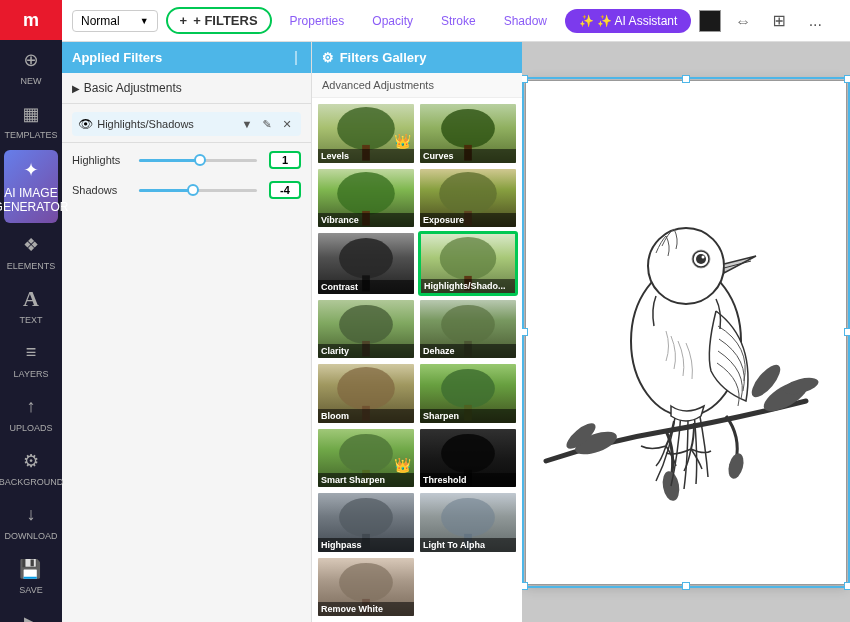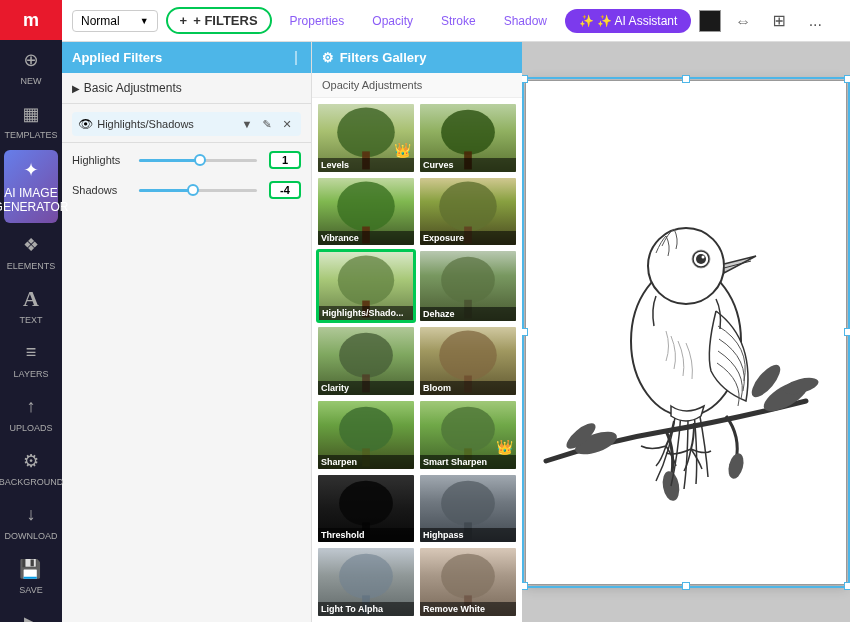--- a/index.html
+++ b/index.html
@@ -530,21 +530,21 @@
         </div>
       </div>
     </div>
 
     <div class="filters-gallery-panel">
       <div class="gallery-header">
         <span>⚙</span>
         <span>Filters Gallery</span>
       </div>
       <div class="gallery-subheader">
-        <span>Opacity Adjustments</span>
+        <span>Advanced Adjustments</span>
       </div>
       <div class="gallery-grid">
 
         <div class="gallery-item">
           <div class="gallery-item-thumb thumb-bg thumb-levels">
             <svg class="tree-svg" viewBox="0 0 100 60" preserveAspectRatio="none">
                 <ellipse cx="50" cy="25" rx="30" ry="22" fill="#3a6020" opacity="0.8"></ellipse>
                 <rect x="46" y="42" width="8" height="16" fill="#5a3010" opacity="0.9"></rect>
               </svg>
           </div>
@@ -576,49 +576,58 @@
         <div class="gallery-item">
           <div class="gallery-item-thumb thumb-bg thumb-exposure">
             <svg class="tree-svg" viewBox="0 0 100 60" preserveAspectRatio="none">
                 <ellipse cx="50" cy="25" rx="30" ry="22" fill="#607030" opacity="0.8"></ellipse>
                 <rect x="46" y="43" width="8" height="15" fill="#604020" opacity="0.9"></rect>
               </svg>
           </div>
           <span class="gallery-item-label">Exposure</span>
         </div>
 
+        <div class="gallery-item">
+          <div class="gallery-item-thumb thumb-bg thumb-contrast">
+            <svg class="tree-svg" viewBox="0 0 100 60" preserveAspectRatio="none">
+                <ellipse cx="50" cy="25" rx="28" ry="20" fill="#282828" opacity="0.9"></ellipse>
+                <rect x="46" y="42" width="8" height="16" fill="#101010" opacity="0.9"></rect>
+              </svg>
+          </div>
+          <span class="gallery-item-label">Contrast</span>
+        </div>
 
         <div class="gallery-item selected">
           <div class="gallery-item-thumb thumb-bg thumb-highlights">
             <svg class="tree-svg" viewBox="0 0 100 60" preserveAspectRatio="none">
                 <ellipse cx="50" cy="25" rx="30" ry="22" fill="#608040" opacity="0.75"></ellipse>
                 <rect x="46" y="43" width="8" height="15" fill="#5a3010" opacity="0.9"></rect>
               </svg>
           </div>
           <span class="gallery-item-label">Highlights/Shado...</span>
         </div>
 
         <div class="gallery-item">
+          <div class="gallery-item-thumb thumb-bg thumb-clarity">
+            <svg class="tree-svg" viewBox="0 0 100 60" preserveAspectRatio="none">
+                <ellipse cx="50" cy="25" rx="28" ry="20" fill="#486038" opacity="0.8"></ellipse>
+                <rect x="46" y="42" width="8" height="16" fill="#504028" opacity="0.9"></rect>
+              </svg>
+          </div>
+          <span class="gallery-item-label">Clarity</span>
+        </div>
+
+        <div class="gallery-item">
           <div class="gallery-item-thumb thumb-bg thumb-dehaze">
             <svg class="tree-svg" viewBox="0 0 100 60" preserveAspectRatio="none">
                 <ellipse cx="50" cy="25" rx="28" ry="20" fill="#587040" opacity="0.7"></ellipse>
                 <rect x="46" y="42" width="8" height="16" fill="#485030" opacity="0.8"></rect>
               </svg>
           </div>
           <span class="gallery-item-label">Dehaze</span>
-        </div>
-
-        <div class="gallery-item">
-          <div class="gallery-item-thumb thumb-bg thumb-clarity">
-            <svg class="tree-svg" viewBox="0 0 100 60" preserveAspectRatio="none">
-                <ellipse cx="50" cy="25" rx="28" ry="20" fill="#486038" opacity="0.8"></ellipse>
-                <rect x="46" y="42" width="8" height="16" fill="#504028" opacity="0.9"></rect>
-              </svg>
-          </div>
-          <span class="gallery-item-label">Clarity</span>
         </div>
 
         <div class="gallery-item">
           <div class="gallery-item-thumb thumb-bg thumb-bloom">
             <svg class="tree-svg" viewBox="0 0 100 60" preserveAspectRatio="none">
                 <ellipse cx="50" cy="25" rx="30" ry="22" fill="#806840" opacity="0.75"></ellipse>
                 <rect x="46" y="43" width="8" height="15" fill="#705030" opacity="0.9"></rect>
               </svg>
           </div>
           <span class="gallery-item-label">Bloom</span>

